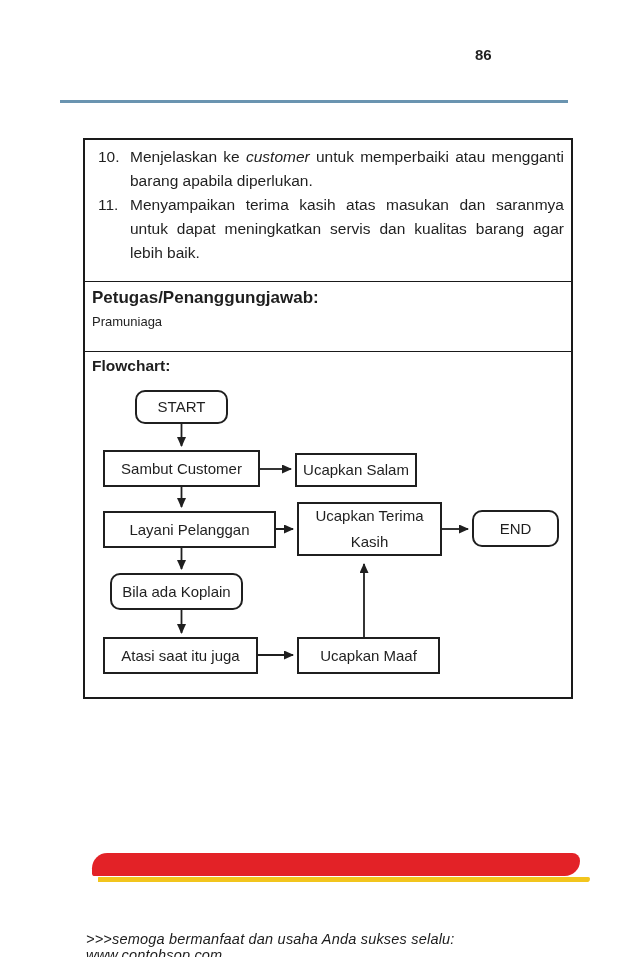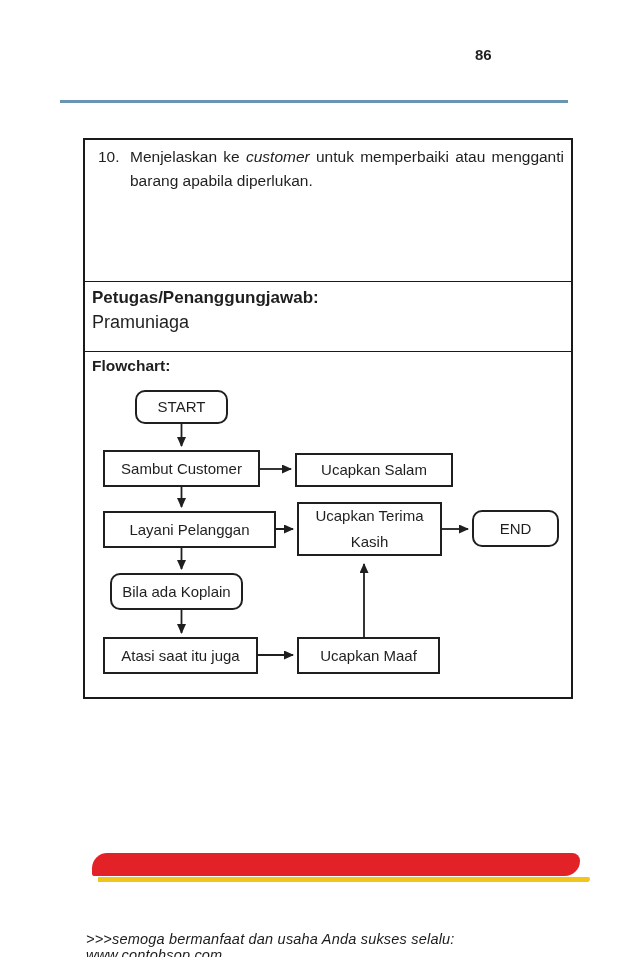--- a/index.html
+++ b/index.html
@@ -22,32 +22,32 @@
   .row-list { height:141px; padding:5px 7px 0 13px; }
   .row-petugas { height:70px; border-top:1.5px solid #1a1a1a; padding:4px 7px 0 7px; }
   .row-flow { height:346px; border-top:1.5px solid #1a1a1a; position:relative; }
 
   .list-item { display:flex; font-size:15.5px; line-height:24px; }
   .li-num { width:32px; flex:0 0 32px; }
   .li-text { flex:1; text-align:justify; }
   .li-text i { font-style:italic; }
 
   .sec-label { font-weight:700; font-size:17px; line-height:24px; }
-  .sec-value { font-size:18px; line-height:24px; }
+  .sec-value { font-size:13px; line-height:24px; }
 
   .flow-label { position:absolute; left:7px; top:5px; font-weight:700; font-size:15.5px; }
 
   
   .node { position:absolute; box-sizing:border-box; border:2px solid #1f1f1f; background:#fff;
     display:flex; align-items:center; justify-content:center; text-align:center;
     font-size:15px; line-height:26px; color:#1f1f1f; }
   .rounded { border-radius:10px; }
   .n-start   { left:50px;  top:38px;  width:93px;  height:34px; }
   .n-sambut  { left:18px;  top:98px;  width:157px; height:37px; }
-  .n-salam   { left:210px; top:101px; width:158px; height:34px; }
+  .n-salam   { left:210px; top:101px; width:122px; height:34px; }
   .n-layani  { left:18px;  top:159px; width:173px; height:37px; }
   .n-terima  { left:212px; top:150px; width:145px; height:54px; }
   .n-end     { left:387px; top:158px; width:87px;  height:37px; }
   .n-bila    { left:25px;  top:221px; width:133px; height:37px; }
   .n-atasi   { left:18px;  top:285px; width:155px; height:37px; }
   .n-meminta { left:212px; top:285px; width:143px; height:37px; }
 
   .flow-svg { position:absolute; left:0; top:0; width:490px; height:346px; pointer-events:none; }
   .flow-svg line { stroke:#1f1f1f; stroke-width:1.8; }
 
@@ -68,20 +68,24 @@
     <div><b>86</b></div>
   </div>
   <div class="header-rule"></div>
 
   <div class="doc-table">
 
     <div class="row row-list">
       <div class="list-item">
         <span class="li-num">10.</span>
         <span class="li-text"><span>Menjelaskan ke</span> <i>customer</i> <span>untuk memperbaiki atau mengganti barang apabila diperlukan.</span></span>
+      </div>
+      <div class="list-item">
+        <span class="li-num">11.</span>
+        <span class="li-text">Menyampaikan terima kasih atas masukan dan saranmya untuk dapat meningkatkan servis dan kualitas barang agar lebih baik.</span>
       </div>
     </div>
 
     <div class="row row-petugas">
       <div class="sec-label">Petugas/Penanggungjawab:</div>
       <div class="sec-value">Pramuniaga</div>
     </div>
 
     <div class="row row-flow">
       <div class="flow-label">Flowchart:</div>

